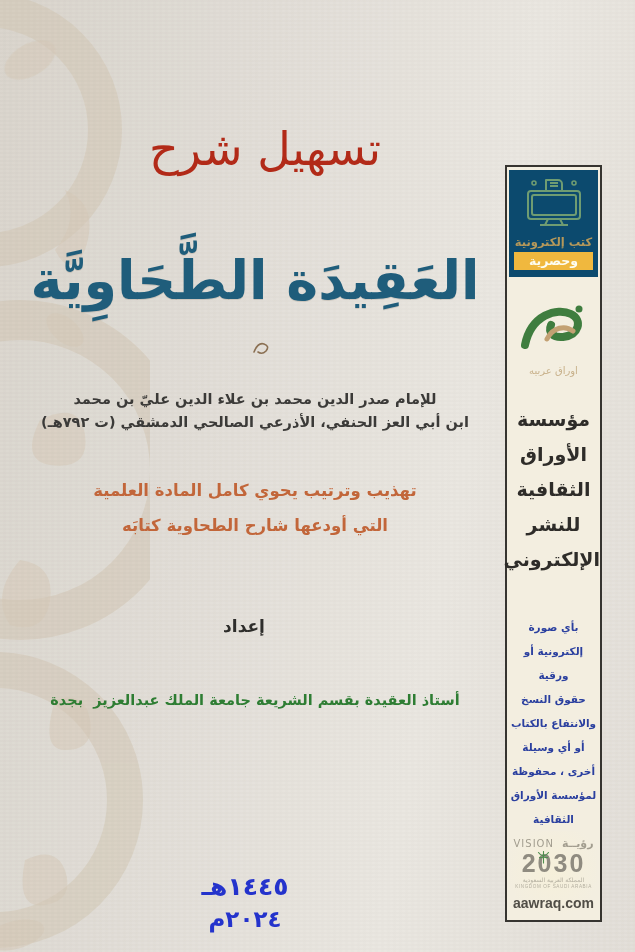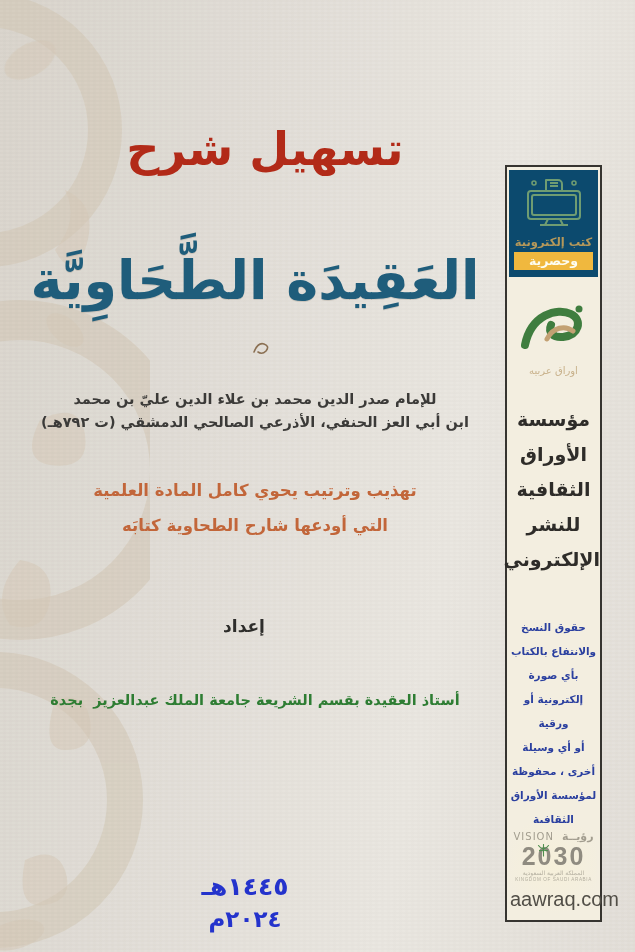--- a/index.html
+++ b/index.html
@@ -13,21 +13,21 @@
     position:absolute; inset:0; pointer-events:none; opacity:.35;
     background:
       repeating-linear-gradient(0deg, rgba(255,255,255,.05) 0 2px, rgba(120,110,95,.04) 2px 4px),
       repeating-linear-gradient(90deg, rgba(255,255,255,.04) 0 3px, rgba(120,110,95,.03) 3px 6px);
   }
   .ornament{position:absolute; left:0; top:0; pointer-events:none;}
   
   .main{position:absolute; left:0; top:0; width:510px; height:952px; text-align:center;}
   .supertitle{
     position:absolute; top:122px; left:30px; width:470px;
-    font-size:46px; font-weight:bold; color:#b22a18; direction:rtl;
+    font-size:46px; font-weight:normal; color:#b22a18; direction:rtl;
   }
   .booktitle{
     position:absolute; top:240px; left:0; width:510px;
     font-size:54px; font-weight:bold; color:#1f5d7b; direction:rtl;
     line-height:1.5; white-space:nowrap;
     text-shadow:0 1px 0 rgba(90,70,50,.15);
   }
   .calmark{position:absolute; top:340px; left:252px;}
   .author{
     position:absolute; top:388px; left:20px; width:470px;
@@ -84,21 +84,21 @@
     background:radial-gradient(circle at 50% 45%, #f6f0da 0%, #f3eee0 75%);
   }
   .vrow{display:flex; justify-content:center; gap:8px; align-items:baseline;
         color:#a29d8f; font-size:10px; letter-spacing:1px;}
   .vrow .ar{font-size:11px; direction:rtl; font-weight:bold;}
   .v2030{position:relative; font-size:25px; font-weight:bold; color:#8f8b80;
          letter-spacing:2px; line-height:1.05; font-family:"Liberation Sans", sans-serif;}
   .vk{color:#b3ae9f; line-height:1.3;}
   .vk.ar{font-size:6px; direction:rtl;}
   .vk.en{font-size:4.6px; letter-spacing:.6px; font-family:"Liberation Sans", sans-serif;}
-  .site{margin-top:5px; font-size:20px; font-weight:normal; color:#514e47;
+  .site{margin-top:5px; font-size:14px; font-weight:bold; color:#514e47;
         font-family:"Liberation Sans", sans-serif;}
   .palm{position:absolute; top:1px; left:27px;}
 </style>
 </head>
 <body>
 
 <div class="page">
 
   <svg class="ornament" width="150" height="952" viewBox="0 0 150 952">
     <g fill="none" stroke="#d2c6b5" opacity="0.55">
@@ -180,22 +180,22 @@
 
     <div class="publisher">
       <div>مؤسسة</div>
       <div>الأوراق</div>
       <div>الثقافية</div>
       <div>للنشر</div>
       <div>الإلكتروني</div>
     </div>
 
     <div class="copyright">
+      <div>بأي صورة إلكترونية أو ورقية</div>
       <div>حقوق النسخ والانتفاع بالكتاب</div>
-      <div>بأي صورة إلكترونية أو ورقية</div>
       <div>أو أي وسيلة أخرى ، محفوظة</div>
       <div>لمؤسسة الأوراق الثقافية</div>
     </div>
 
     <div class="vision">
       <div class="vrow">
         <span>VISION</span>
         <span class="ar">رؤيــة</span>
       </div>
       <div class="v2030">

